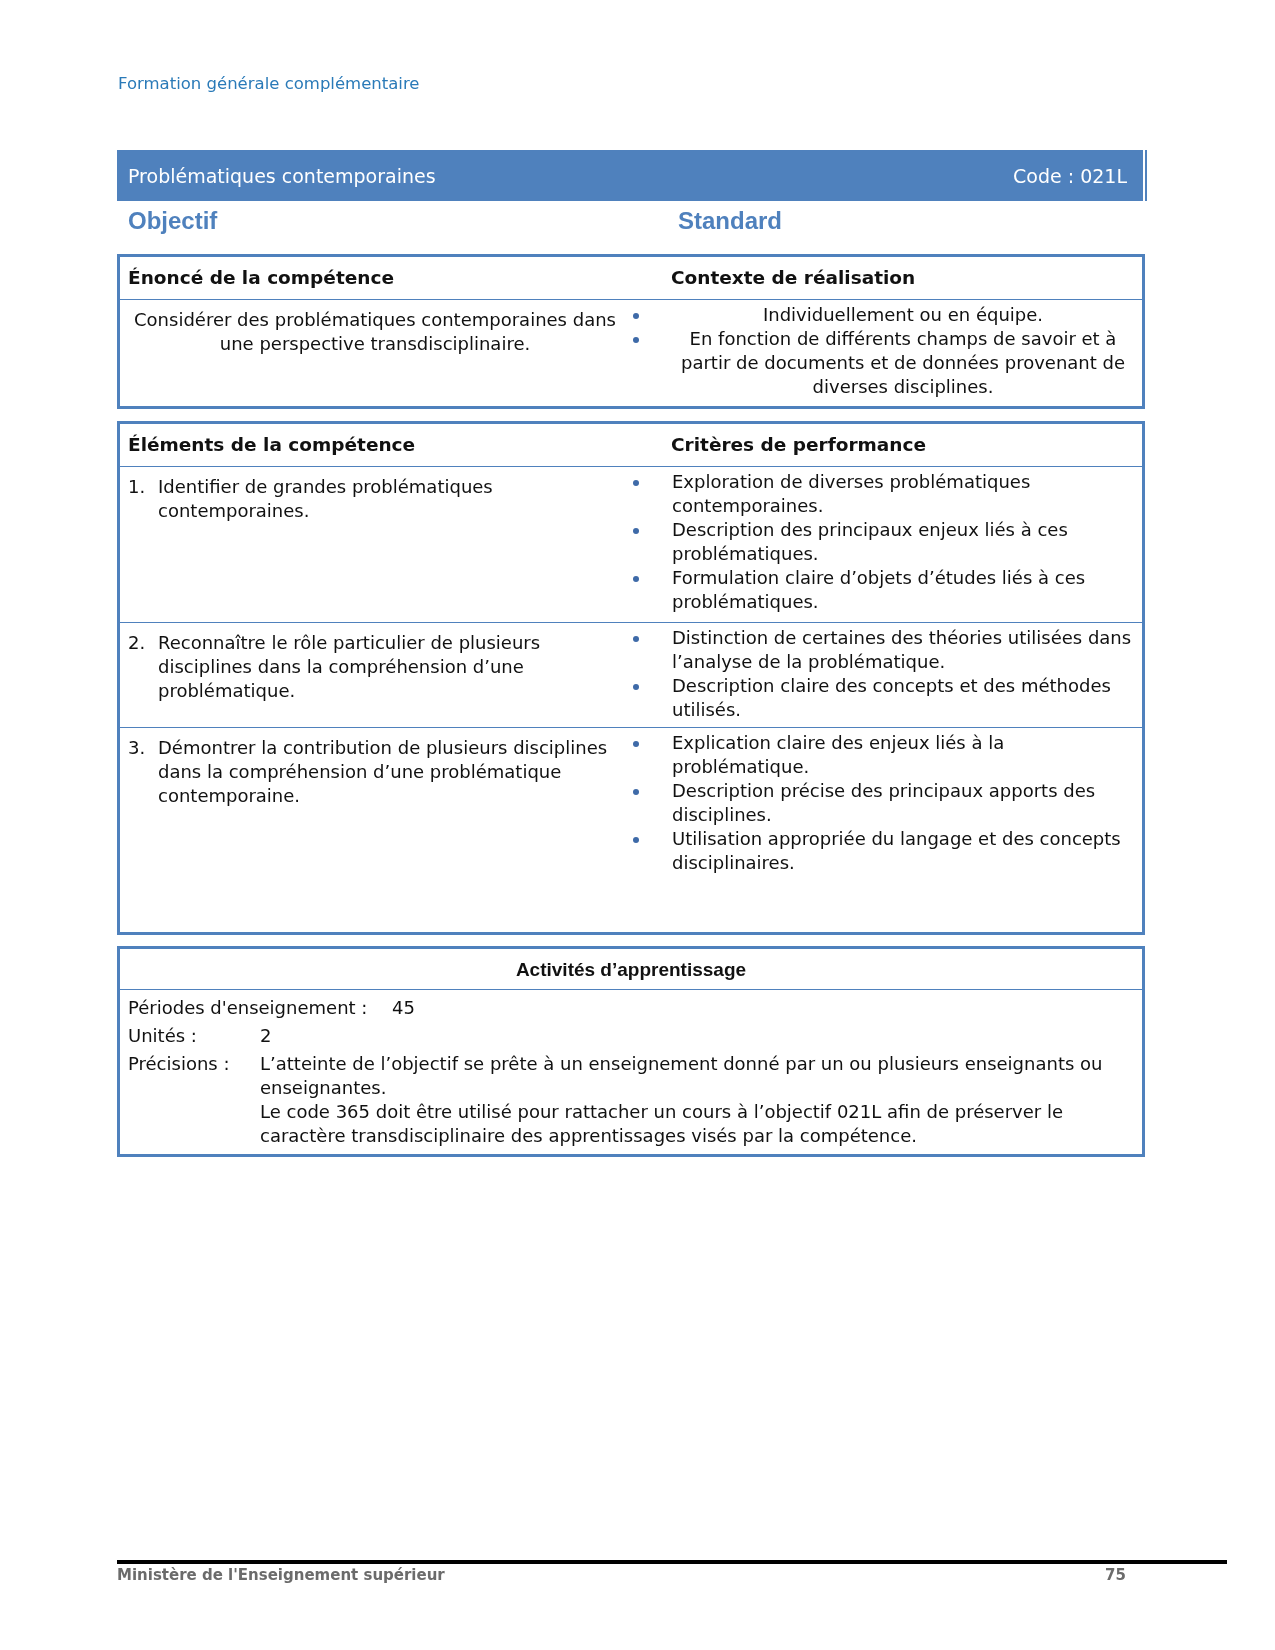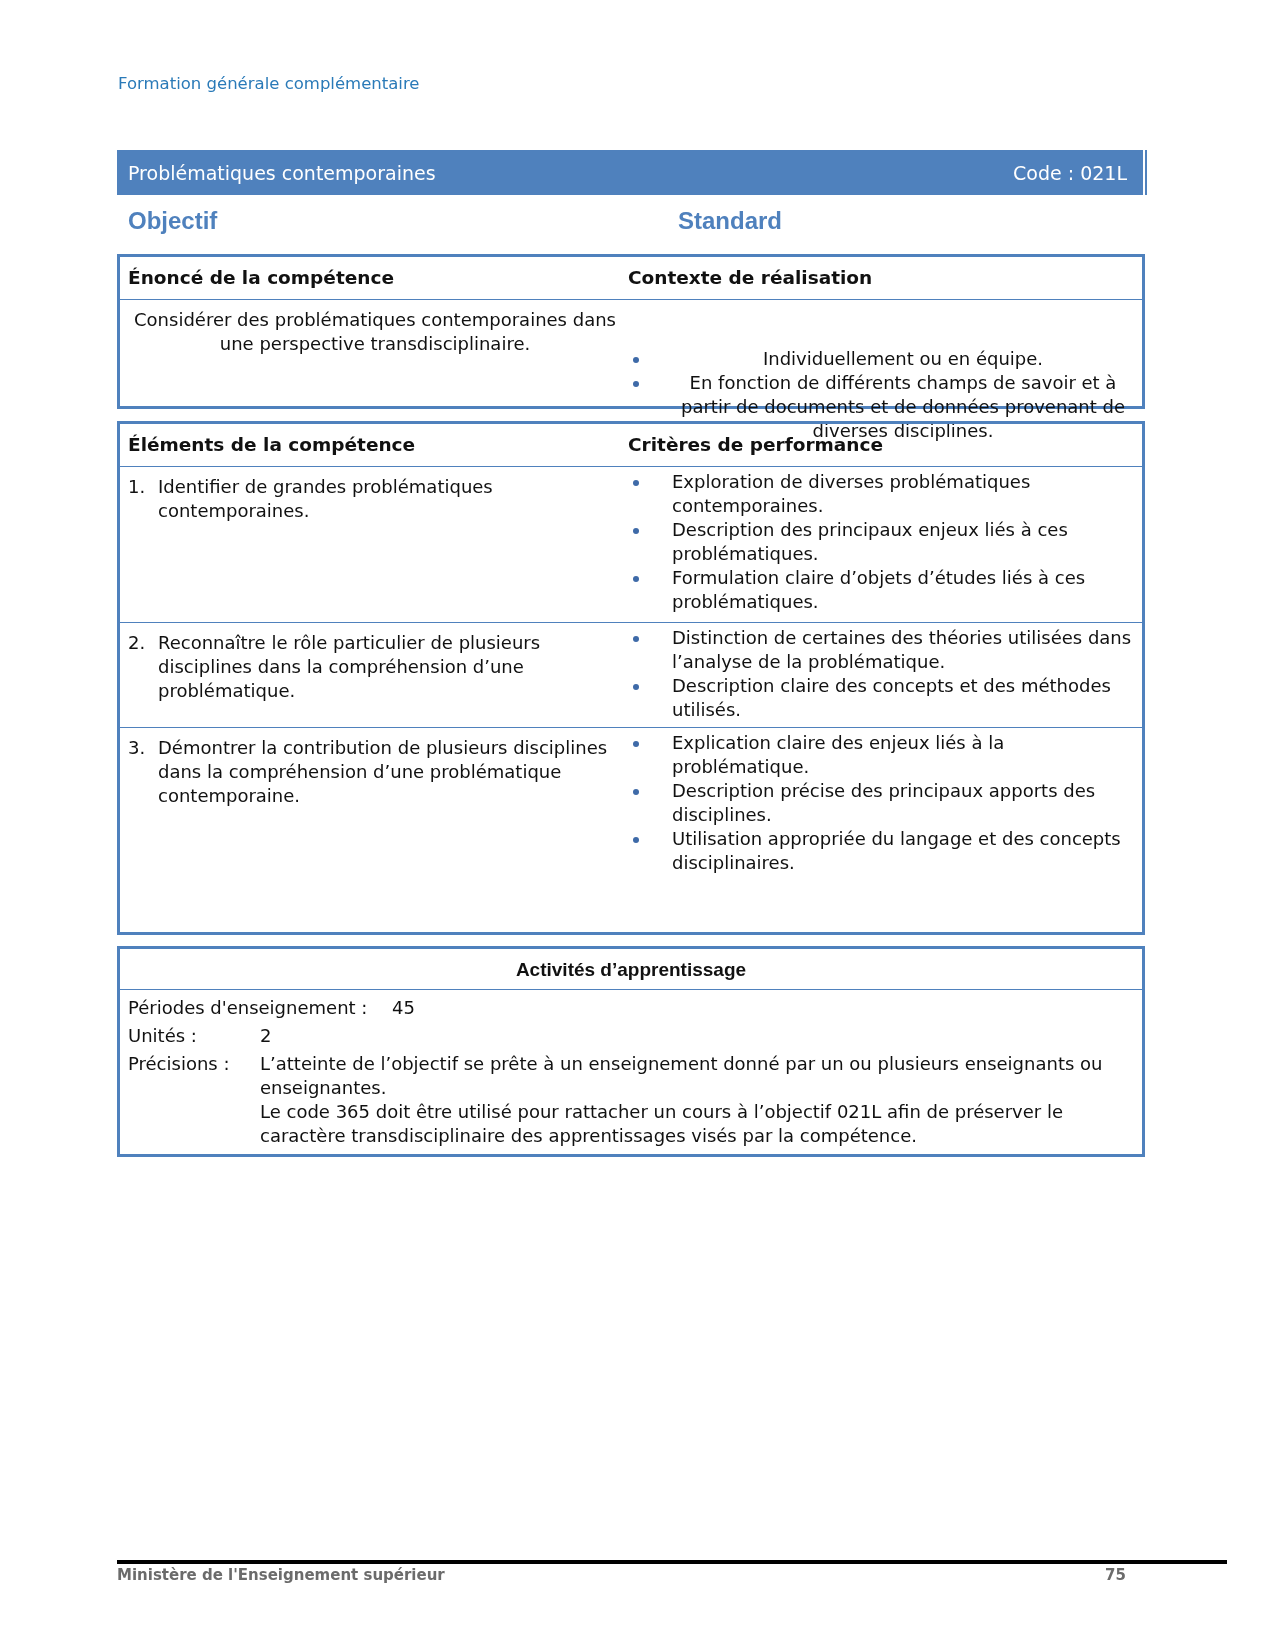--- a/index.html
+++ b/index.html
@@ -1,31 +1,31 @@
 <!DOCTYPE html>
 <html><head>
   <meta charset="utf-8">
   <style>
     html, body { margin: 0; padding: 0; background: #ffffff; }
     body { width: 1275px; height: 1650px; position: relative; font-family: "DejaVu Sans", sans-serif; color: #111; }
     .header-top { position: absolute; left: 118px; top: 74px; font-size: 16.5px; color: #2a7ab8; }
-    .banner { position: absolute; left: 117px; top: 150px; width: 1028px; height: 45px; background: #4f81bd; color: #fff; font-size: 19px; box-sizing: border-box; padding: 0 10px 0 11px; display: flex; align-items: center; justify-content: space-between; border-right: 2px solid #fff; box-shadow: 2px 0 0 #4f81bd; }
+    .banner { position: absolute; left: 117px; top: 150px; width: 1028px; height: 51px; background: #4f81bd; color: #fff; font-size: 19px; box-sizing: border-box; padding: 0 10px 0 11px; display: flex; align-items: center; justify-content: space-between; border-right: 2px solid #fff; box-shadow: 2px 0 0 #4f81bd; }
     .banner .code { padding-right: 6px; }
     .heads { position: absolute; top: 207px; left: 117px; width: 1028px; height: 36px; }
     .heads span { position: absolute; top: 0; font-family: "Liberation Sans", sans-serif; font-weight: bold; font-size: 24px; color: #4f81bd; }
     .heads .obj { left: 11px; }
     .heads .std { left: 521px; margin-left: 40px; }
     .box { position: absolute; left: 117px; width: 1028px; border: 3px solid #4f81bd; box-sizing: border-box; }
     .row { display: flex; border-bottom: 1px solid #4f81bd; }
     .row:last-child { border-bottom: none; }
     .cell { box-sizing: border-box; font-size: 18px; line-height: 24px; }
     .cell.l { width: 508px; padding: 6px 6px 6px 8px; }
     .cell.r { flex: 1; padding: 6px 8px 6px 0; }
     .hdr .cell { font-weight: bold; padding-top: 9px; padding-bottom: 9px; font-size: 18.5px; }
-    .hdr .cell.r { padding-left: 0; }
+    .hdr .cell.r { padding-left: 0; margin-left: 43px; }
     ul.bl { list-style: none; margin: 0; padding: 0; }
     ul.bl li { position: relative; padding-left: 44px; }
     ul.bl li::before { content: ""; position: absolute; left: 5px; top: 10px; width: 6px; height: 6px; border-radius: 50%; background: #3e6aa8; }
     .num { display: flex; }
     .num .n { width: 30px; flex: none; }
     .act-hdr { font-family: "Liberation Sans", sans-serif; font-weight: bold; font-size: 19px; padding: 10px 8px 8px 8px; border-bottom: 1px solid #4f81bd; text-align: center; }
     .act-body { padding: 6px 8px 8px 8px; font-size: 18px; line-height: 24px; }
     .kv { display: flex; margin-bottom: 4px; }
     .kv .k { flex: none; }
     .footer-line { position: absolute; left: 117px; top: 1560px; width: 1110px; height: 4px; background: #000; }
@@ -47,21 +47,21 @@
   <span class="std">Standard</span>
 </div>
 
 <div class="box" style="top:254px;">
   <div class="row hdr">
     <div class="cell l">Énoncé de la compétence</div>
     <div class="cell r">Contexte de réalisation</div>
   </div>
   <div class="row" style="height:106px;text-align:center;">
     <div class="cell l" style="padding-top:8px;">Considérer des problématiques contemporaines dans une perspective transdisciplinaire.</div>
-    <div class="cell r" style="padding-top:3px;margin-top:44px;">
+    <div class="cell r" style="padding-top:3px;">
       <ul class="bl">
         <li>Individuellement ou en équipe.</li>
         <li>En fonction de différents champs de savoir et à partir de documents et de données provenant de diverses disciplines.</li>
       </ul>
     </div>
   </div>
 </div>
 
 <div class="box" style="top:421px;">
   <div class="row hdr">

